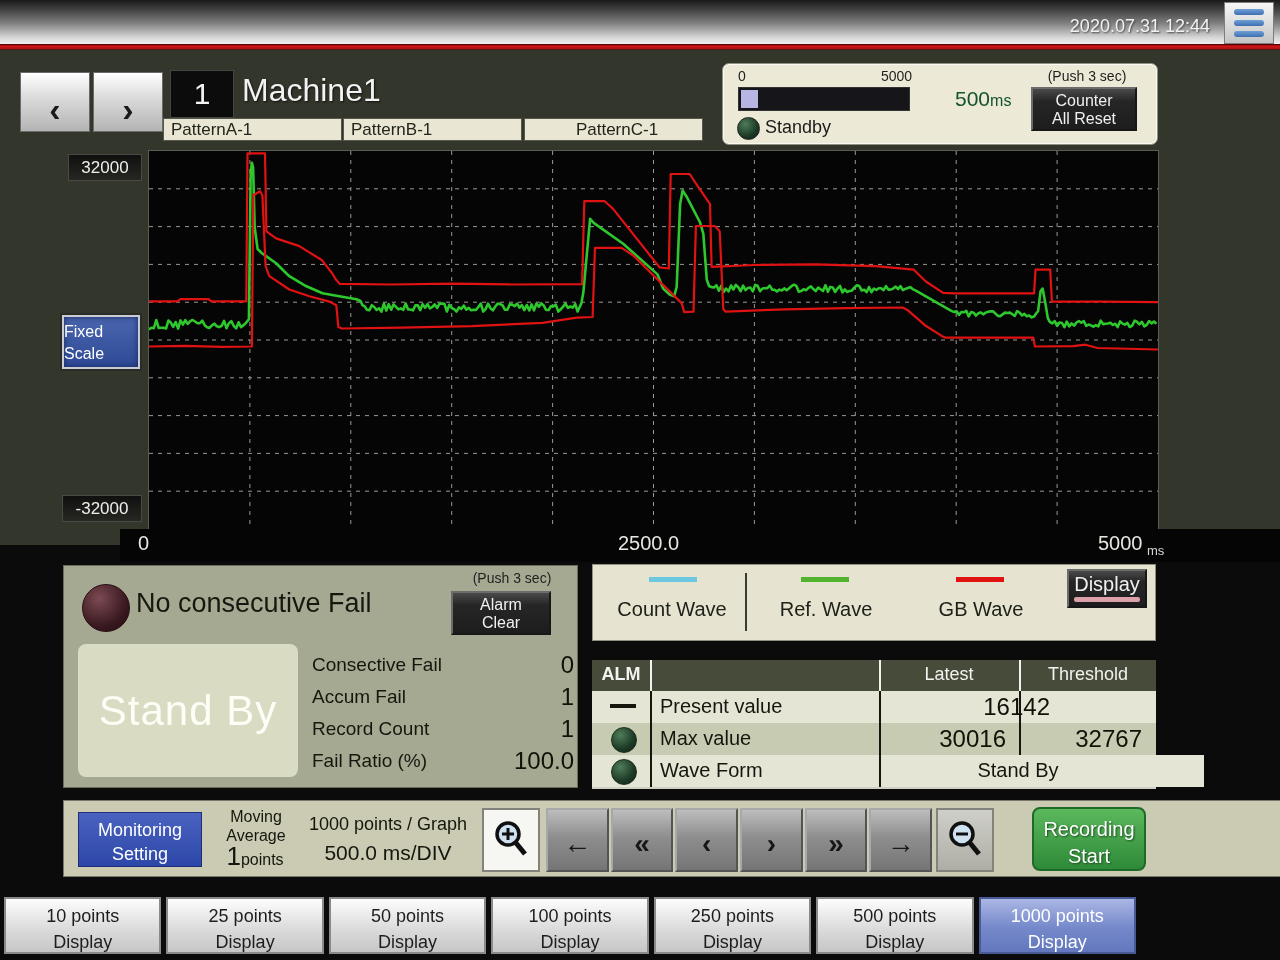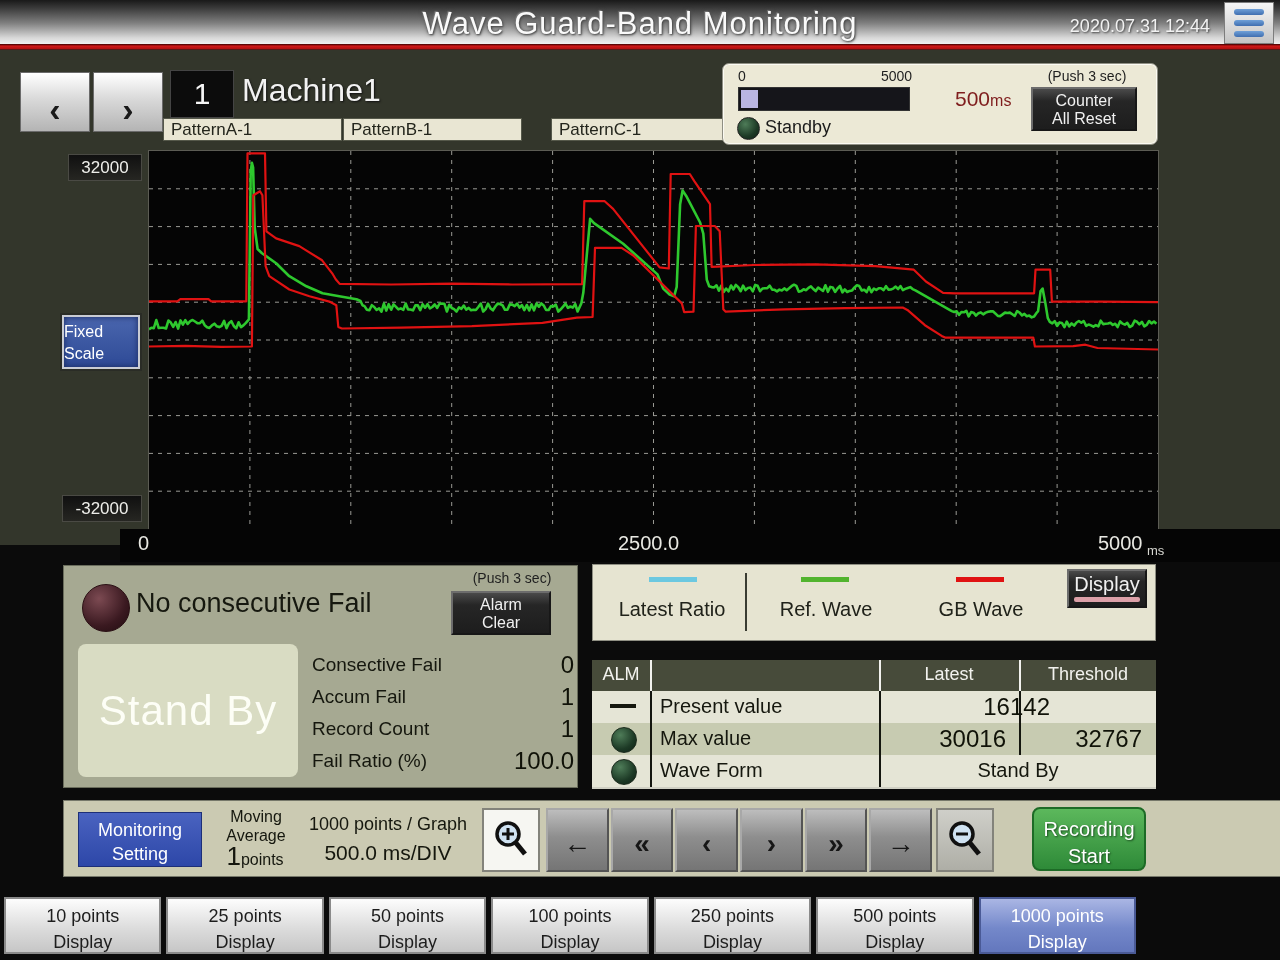--- a/index.html
+++ b/index.html
@@ -27,21 +27,21 @@
   #machName{left:242px;top:72px;font-size:32px;color:#f2f2f2;text-shadow:1px 1px 2px #111;}
   .ptab{top:118px;width:179px;height:23px;background:#e9e6d3;border:1px solid #55584a;box-sizing:border-box;
     font-size:17px;color:#23251c;padding:1px 0 0 7px;}
 
   
   #cyclePanel{left:722px;top:63px;width:434px;height:80px;background:#ece9d6;border:1px solid #8f8f83;
     border-radius:7px;box-shadow:inset 0 0 0 1px #fbfaf2;}
   #cyclePanel .lbl{position:absolute;font-size:14px;color:#1f1f1f;}
   #cycleBar{position:absolute;left:15px;top:23px;width:170px;height:22px;background:#15151a;border:1px solid #333;}
   #cycleFill{position:absolute;left:2px;top:2px;height:18px;background:#b9b5e2;}
-  #cycleMs{position:absolute;left:232px;top:23px;font-size:21px;color:#7f1d1d;}
+  #cycleMs{position:absolute;left:232px;top:23px;font-size:21px;color:#14532d;}
   #cycleMs .unit{font-size:16px;}
   #pushHintTop{position:absolute;left:300px;top:4px;width:128px;text-align:center;font-size:14px;color:#1f1f1f;}
   .darkbtn{background:linear-gradient(#4a4a4a,#262626 30%,#1d1d1d);border:2px outset #6c6c6c;box-sizing:border-box;
     color:#f0f0f0;text-align:center;line-height:1.15;}
   #counterResetBtn{position:absolute;left:308px;top:23px;width:106px;height:44px;font-size:16px;padding-top:3px;}
   .orb{border-radius:50%;}
   .orb.green{background:radial-gradient(circle at 35% 30%,#4e7c58,#1d3a26 60%,#0e2014);}
   .orb.maroon{background:radial-gradient(circle at 35% 30%,#7c4a52,#3a1920 62%,#200c10);}
   #standbyOrb{position:absolute;left:14px;top:53px;width:21px;height:21px;border:1px solid #222;}
   #standbyLbl{position:absolute;left:42px;top:53px;font-size:18px;color:#1a1a1a;}
@@ -121,40 +121,39 @@
   .ptbtn{flex:1;background:linear-gradient(#fdfdfd,#dcdcdc 55%,#c6c6c6);border:2px solid #8a8a8a;box-sizing:border-box;
     color:#1d1d1d;font-size:18px;text-align:center;line-height:1.45;padding-top:4px;}
   .ptbtn.active{background:linear-gradient(#aab6e4,#7589cc 55%,#66249c00);background:linear-gradient(#aab6e4,#7488ca 55%,#6377bd);color:#fff;border-color:#4a5a96;}
 </style>
 </head>
 <body>
 
 <div id="app">
 
   <div class="abs" id="titlebar"></div>
-  <div class="abs" id="title">Wave Guard-Band Monitoring</div>
   <div class="abs" id="datetime">2020.07.31 12:44</div>
   <div class="abs" id="menubtn">
     <div class="bar"></div>
     <div class="bar"></div>
     <div class="bar"></div>
   </div>
   <div class="abs" id="redline"></div>
 
   <div class="abs navbig" style="left:20px;">
     <span>‹</span>
   </div>
   <div class="abs navbig" style="left:93px;">
     <span>›</span>
   </div>
   <div class="abs" id="machNum">1</div>
   <div class="abs" id="machName">Machine1</div>
   <div class="abs ptab" style="left:163px;">PatternA-1</div>
   <div class="abs ptab" style="left:343px;">PatternB-1</div>
-  <div class="abs ptab" style="left:551px;">PatternC-1</div>
+  <div class="abs ptab" style="left:524px;text-align:center;">PatternC-1</div>
 
   <div class="abs" id="cyclePanel">
     <div class="lbl" style="left:15px;top:4px;">0</div>
     <div class="lbl" style="left:158px;top:4px;">5000</div>
     <div id="cycleBar">
       <div id="cycleFill" style="width: 10%; background: rgb(185, 181, 226);"></div>
     </div>
     <div id="cycleMs">
       <span>500</span><span class="unit">ms</span>
     </div>
@@ -228,35 +227,35 @@
       <span class="sv">1</span>
     </div>
     <div class="statRow" style="top:181px;">
       <span class="sl">Fail Ratio (%)</span>
       <span class="sv">100.0</span>
     </div>
   </div>
 
   <div class="abs" id="legendPanel">
     <div class="swatch" style="left: 56px; background: rgb(108, 200, 224);"></div>
-    <div class="legLbl" style="left:14px;width:130px;">Latest Ratio</div>
+    <div class="legLbl" style="left:14px;width:130px;">Count Wave</div>
     <div id="legDivider"></div>
     <div class="swatch" style="left: 208px; background: rgb(82, 180, 46);"></div>
     <div class="legLbl" style="left:178px;width:110px;">Ref. Wave</div>
     <div class="swatch" style="left: 363px; background: rgb(224, 18, 18);"></div>
     <div class="legLbl" style="left:333px;width:110px;">GB Wave</div>
     <div class="darkbtn" id="displayBtn">
       <div>Display</div>
       <div class="pinkbar"></div>
     </div>
   </div>
 
   <div class="abs" id="almTable">
     <div class="trow" id="thead">
-      <div class="hcell" style="left:0;width:58px;">ALM</div>
+      <div class="hcell" style="left:0;width:58px;font-weight:bold;">ALM</div>
       <div class="hcell" style="left:288px;width:138px;">Latest</div>
       <div class="hcell" style="left:428px;width:136px;">Threshold</div>
       <div class="vline" style="left:58px;background:#f2f2ee;"></div>
       <div class="vline" style="left:287px;background:#f2f2ee;"></div>
       <div class="vline" style="left:427px;background:#f2f2ee;"></div>
     </div>
     <div class="trow rowlight" style="top:31px;">
       <div class="almdash"></div>
       <div class="cell-name">Present value</div>
       <div class="cell-num" style="left:288px;width:126px;padding-left:44px;">16142</div>
@@ -267,21 +266,21 @@
     </div>
     <div class="trow rowdark" style="top:63px;">
       <div class="almorb orb green"></div>
       <div class="cell-name">Max value</div>
       <div class="cell-num" style="left:288px;width:126px;">30016</div>
       <div class="cell-num" style="left:428px;width:122px;">32767</div>
       <div class="vline" style="left:58px;background:#14160f;"></div>
       <div class="vline" style="left:287px;background:#14160f;"></div>
       <div class="vline" style="left:427px;background:#14160f;"></div>
     </div>
-    <div class="trow rowlight" style="top:95px;">
+    <div class="trow rowlight" style="top:95px;padding-left:48px;">
       <div class="almorb orb green"></div>
       <div class="cell-name">Wave Form</div>
       <div class="spanval">Stand By</div>
       <div class="vline" style="left:58px;background:#14160f;"></div>
       <div class="vline" style="left:287px;background:#14160f;"></div>
     </div>
   </div>
 
   <div class="abs" id="controlBar">
     <div id="monBtn">

